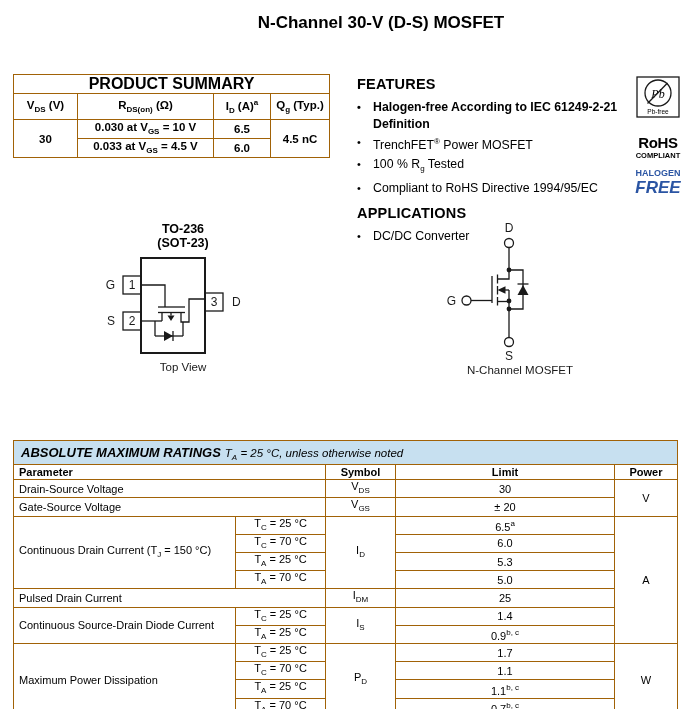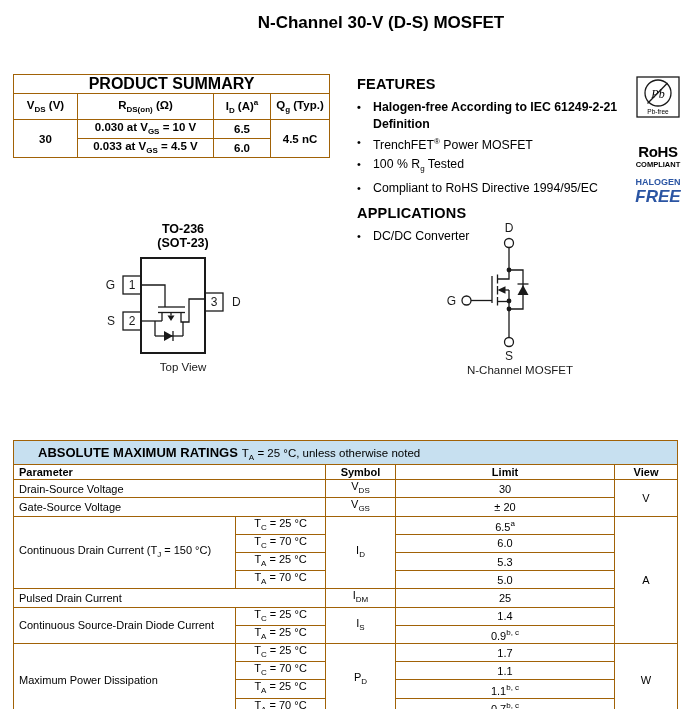--- a/index.html
+++ b/index.html
@@ -21,42 +21,42 @@
   
   .features { position:absolute; left:357px; top:60px; width:272px;margin-top:16px; }
   .sec-h { font-size:14.5px; font-weight:bold; margin:0 0 7px 0; letter-spacing:.2px; }
   .blist { list-style:none; margin:0 0 9px 0; }
   .blist li { display:flex; font-size:12.3px; line-height:16.5px; margin-bottom:2px; }
   .blist .bullet { width:16px; flex:none; font-size:11px; }
   .features .feat-list li:first-child { font-weight:bold; }
 
   
   .badges { position:absolute; left:632px; top:76px; width:52px; text-align:center; }
-  .rohs { font-size:15px; font-weight:bold; margin-top:21px; letter-spacing:-.3px; }
+  .rohs { font-size:15px; font-weight:bold; margin-top:12px; letter-spacing:-.3px; }
   .compliant { font-size:7.5px; font-weight:bold; }
   .halogen { font-size:9px; font-weight:bold; color:var(--badge-blue); margin-top:8px; }
   .free { font-size:17px; font-weight:bold; font-style:italic; color:var(--badge-blue); }
 
   
   .pkg-svg { position:absolute; left:58px; top:219px; }
   .sym-svg { position:absolute; left:430px; top:213px; }
   svg { overflow:visible; }
   .ln { fill:none; stroke:#1a1a1a; stroke-width:1.3; }
   .ln2 { fill:none; stroke:#1a1a1a; stroke-width:2; }
   .dot { fill:#1a1a1a; stroke:none; }
   .fillb { fill:#1a1a1a; stroke:none; }
   .d-label { font-size:12px; fill:#1a1a1a; }
   .d-cap { font-size:11.5px; fill:#1a1a1a; }
   .d-title { font-size:12.5px; font-weight:bold; fill:#000; }
   .pbtxt { font-size:12px; font-style:italic; font-family:"Liberation Serif","DejaVu Serif",serif; fill:#000; }
   .pbsmall { font-size:6.5px; fill:#000; }
 
   
   .amr-table { position:absolute; left:13px; top:440px; width:664px; }
-  .amr-caption th { background:var(--accent); text-align:left; padding:2px 24px; height:19px; }
+  .amr-caption th { background:var(--accent); text-align:left; padding:2px 7px; height:19px;font-style:italic; }
   .amr-caption .t { font-size:13px; font-weight:bold; }
   .amr-caption .s { font-size:11.5px; font-weight:normal; margin-left:4px; }
   .amr-head th { font-size:11px; height:15px; padding:1px 5px; text-align:center; }
   .amr-head th.left { text-align:left; }
   .amr-table td { font-size:11px; height:14px; line-height:12px; padding:0 5px; text-align:center; }
   .amr-table td.param { text-align:left; }
   sub { font-size:8px; }
   sup { font-size:8px; vertical-align:super; }
 </style>
 </head>
@@ -205,21 +205,21 @@
         <col style="width:63px">
       </colgroup>
     <thead>
       <tr class="amr-caption">
         <th colspan="5"><span class="t">ABSOLUTE MAXIMUM RATINGS</span><span class="s">T<sub>A</sub> = 25 °C, unless otherwise noted</span></th>
       </tr>
       <tr class="amr-head">
         <th colspan="2" class="left">Parameter</th>
         <th>Symbol</th>
         <th>Limit</th>
-        <th>View</th>
+        <th>Power</th>
       </tr>
     </thead>
     <tbody>
       <tr>
         <td class="param" colspan="2">Drain-Source Voltage</td>
         <td>V<sub>DS</sub></td>
         <td>30</td>
         <td rowspan="2">V</td>
       </tr>
       <tr>

